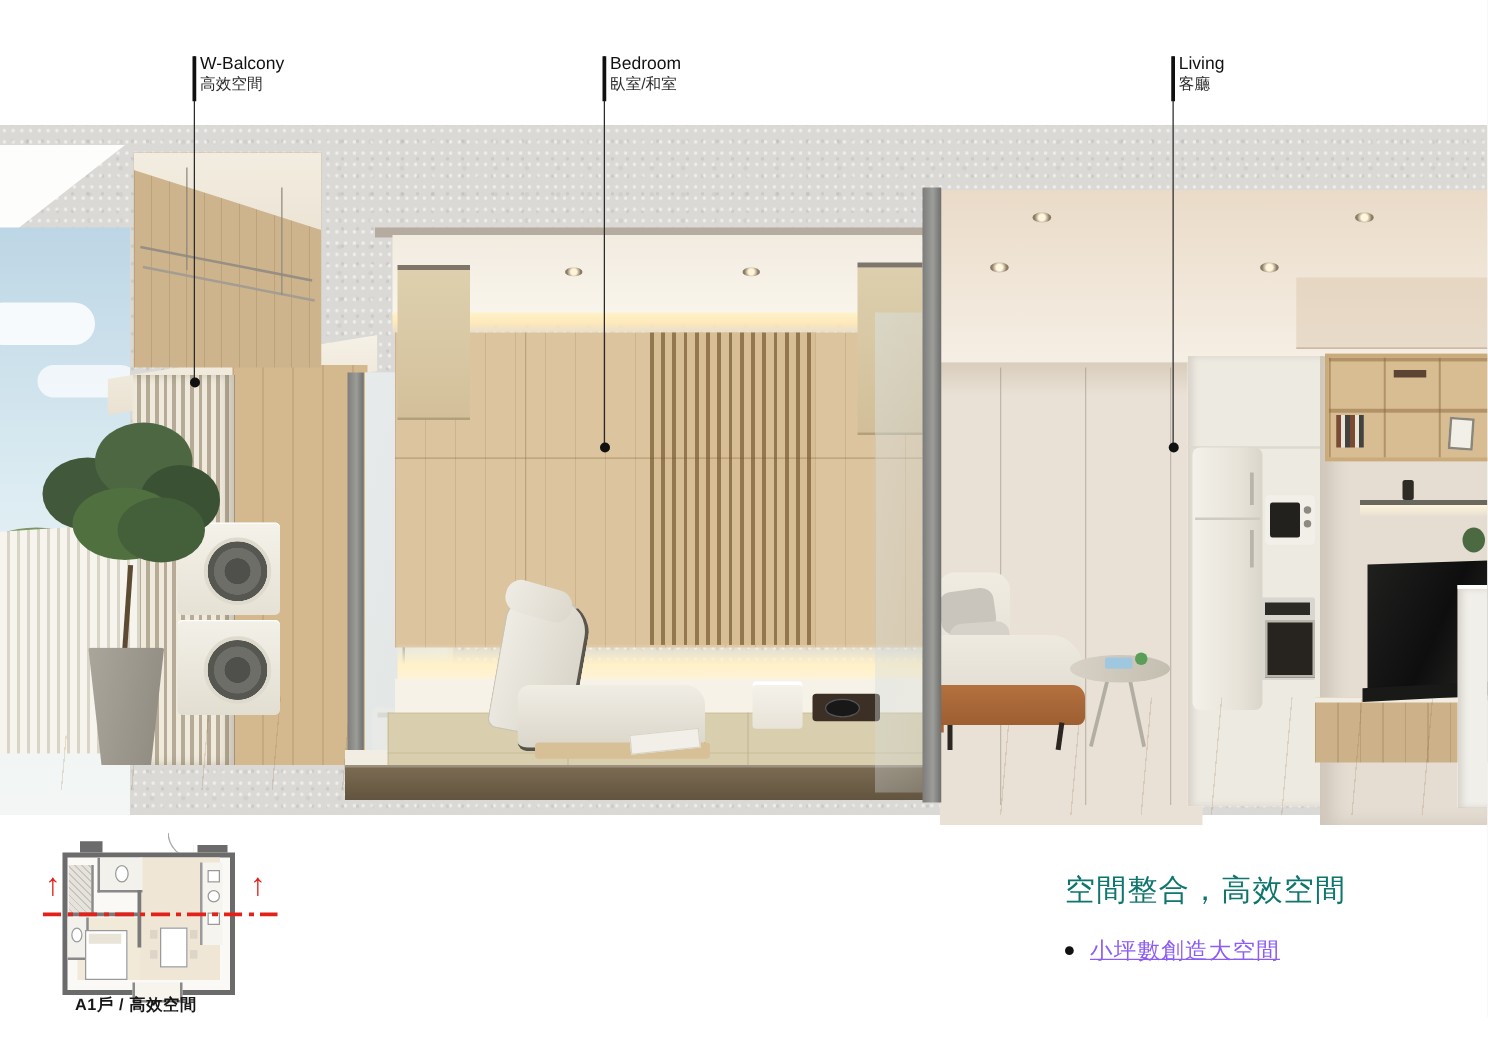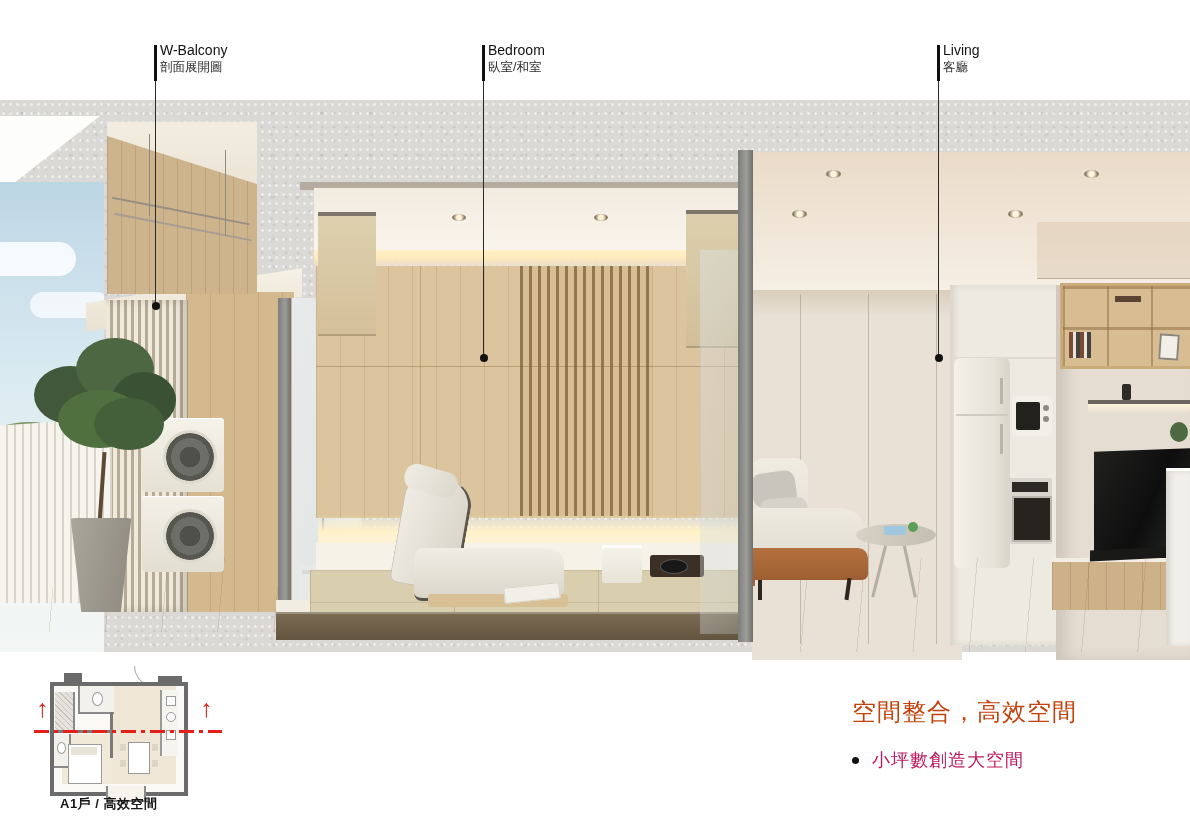--- a/index.html
+++ b/index.html
@@ -30,24 +30,24 @@
   .plank{background-image:repeating-linear-gradient(95deg, rgba(140,100,55,.18) 0 1px, transparent 1px 56px);}
   .glass{background:rgba(222,229,231,.42);}
 
   
   #plan .wall{background:#6b6b6b;}
   #plan .arrow{color:#e32119;font-size:25px;font-weight:bold;line-height:1;}
   .dashdot{height:3px;background:repeating-linear-gradient(90deg,#e32119 0 15px, transparent 15px 20px, #e32119 20px 24px, transparent 24px 29px);}
   #plan-caption{font-size:13px;font-weight:bold;color:#161616;letter-spacing:.5px;}
 
   
-  #summary-title{font-size:24px;font-weight:500;color:#c2410c;letter-spacing:1px;}
+  #summary-title{font-size:24px;font-weight:500;color:#0f766e;letter-spacing:1px;}
   .bullet-row{display:flex;align-items:center;gap:13px;margin-top:20px;}
   .bullet-dot{width:7px;height:7px;border-radius:50%;background:#111;}
-  .bullet-text{font-size:18px;color:#be185d;letter-spacing:1px;}
+  .bullet-text{font-size:18px;color:#8b5cf6;letter-spacing:1px;text-decoration:underline;}
 </style>
 </head>
 <body>
 
 <div id="page">
 
   <div id="band" class="abs">
 
     <div class="abs" style="left:0;top:16px;width:100px;height:78px;background:#fdfdfc;clip-path:polygon(0 0,100% 0,0 100%);"></div>
     <div class="abs" style="left:0;top:82px;width:104px;height:470px;background:linear-gradient(180deg,#bdd6e5 0%,#dcecf2 45%,#eef5f6 75%,#f3f6f4 100%);overflow:hidden;">
@@ -197,21 +197,21 @@
     <div class="abs" style="left:884px;top:426px;width:22px;height:9px;background:#9fc7e0;border-radius:2px;"></div>
     <div class="abs" style="left:908px;top:422px;width:10px;height:10px;border-radius:50%;background:#5a9e57;"></div>
   </div>
 
   <div class="callout" style="left:154px;">
     <div class="stem" style="height:262px;"></div>
     <div class="bar"></div>
     <div class="dot" style="top:260px;"></div>
     <div class="labels">
       <div class="en">W-Balcony</div>
-      <div class="zh">剖面展開圖</div>
+      <div class="zh">高效空間</div>
     </div>
   </div>
   <div class="callout" style="left:482px;">
     <div class="stem" style="height:314px;"></div>
     <div class="bar"></div>
     <div class="dot" style="top:312px;"></div>
     <div class="labels">
       <div class="en">Bedroom</div>
       <div class="zh">臥室/和室</div>
     </div>

